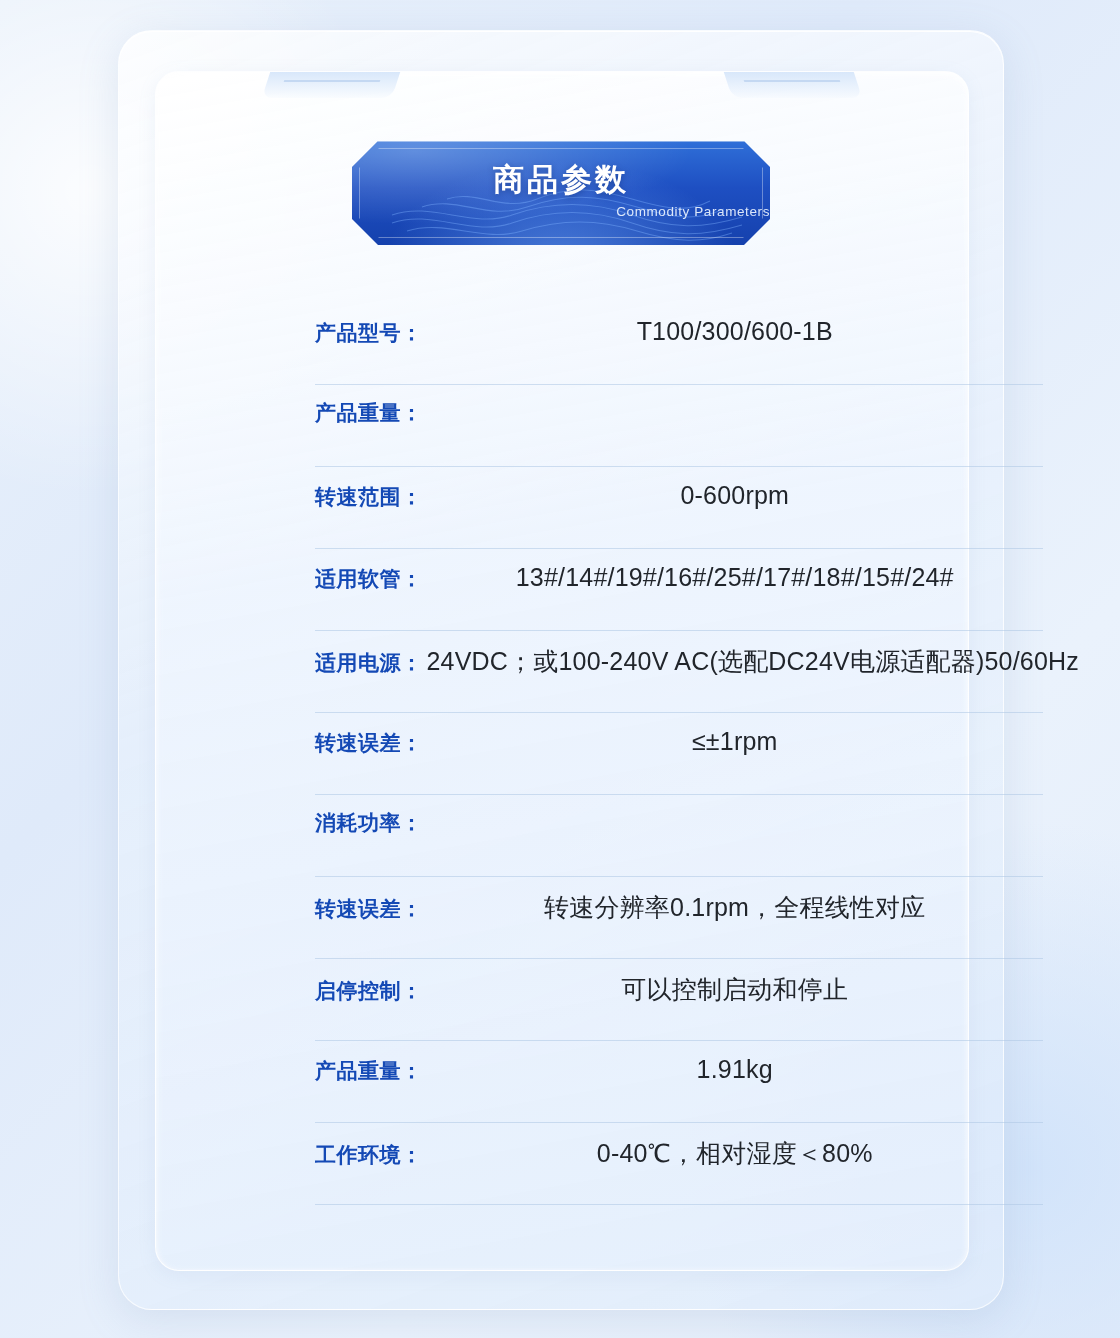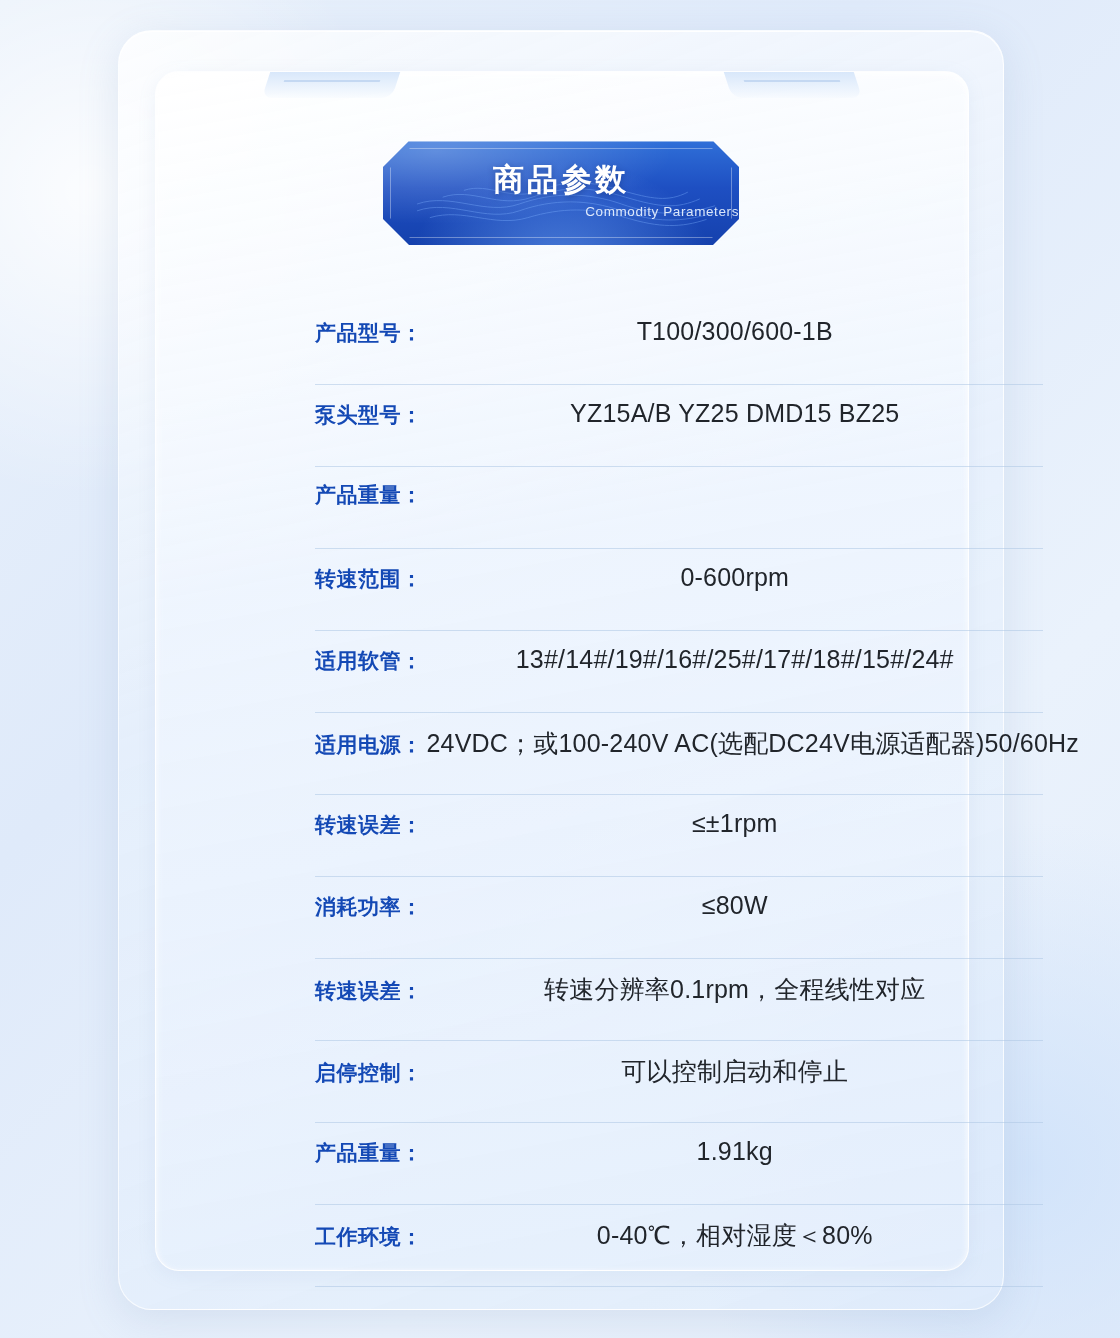--- a/index.html
+++ b/index.html
@@ -75,21 +75,21 @@
   }
   .notch-line.l1 { left: 128px; width: 96px; transform: skewX(-18deg);}
   .notch-line.l2 { right: 128px; width: 96px; transform: skewX(18deg);}
 
   
   .title-ribbon {
     position: absolute;
     left: 50%;
     transform: translateX(-50%);
     top: 110px;
-    width: 356px;
+    width: 418px;
     height: 104px;
     background: linear-gradient(180deg, #2f6fd8 0%, #1e4fc2 45%, #1541ad 100%);
     box-shadow: 0 8px 22px rgba(40,85,180,0.35), inset 0 1px 0 rgba(255,255,255,0.45);
     clip-path: polygon(26px 0, calc(100% - 26px) 0, 100% 26px, 100% calc(100% - 26px), calc(100% - 26px) 100%, 26px 100%, 0 calc(100% - 26px), 0 26px);
     overflow: hidden;
   }
   .ribbon-halo {
     position: absolute;
     inset: 0;
     background:
@@ -202,26 +202,20 @@
 
   <div class="spec-list">
     <div class="spec-row">
         <div class="inner">
       <span class="spec-label">产品型号：</span>
       <span class="spec-value">T100/300/600-1B</span>
     </div>
       </div>
     <div class="spec-row">
         <div class="inner">
-      <span class="spec-label">泵头型号：</span>
-      <span class="spec-value">YZ15A/B  YZ25  DMD15  BZ25</span>
-    </div>
-      </div>
-    <div class="spec-row">
-        <div class="inner">
       <span class="spec-label">产品重量：</span>
     </div>
       </div>
     <div class="spec-row">
         <div class="inner">
       <span class="spec-label">转速范围：</span>
       <span class="spec-value">0-600rpm</span>
     </div>
       </div>
     <div class="spec-row">
@@ -238,21 +232,20 @@
       </div>
     <div class="spec-row">
         <div class="inner">
       <span class="spec-label">转速误差：</span>
       <span class="spec-value">≤±1rpm</span>
     </div>
       </div>
     <div class="spec-row">
         <div class="inner">
       <span class="spec-label">消耗功率：</span>
-      <span class="spec-value">≤80W</span>
     </div>
       </div>
     <div class="spec-row">
         <div class="inner">
       <span class="spec-label">转速误差：</span>
       <span class="spec-value">转速分辨率0.1rpm，全程线性对应</span>
     </div>
       </div>
     <div class="spec-row">
         <div class="inner">

